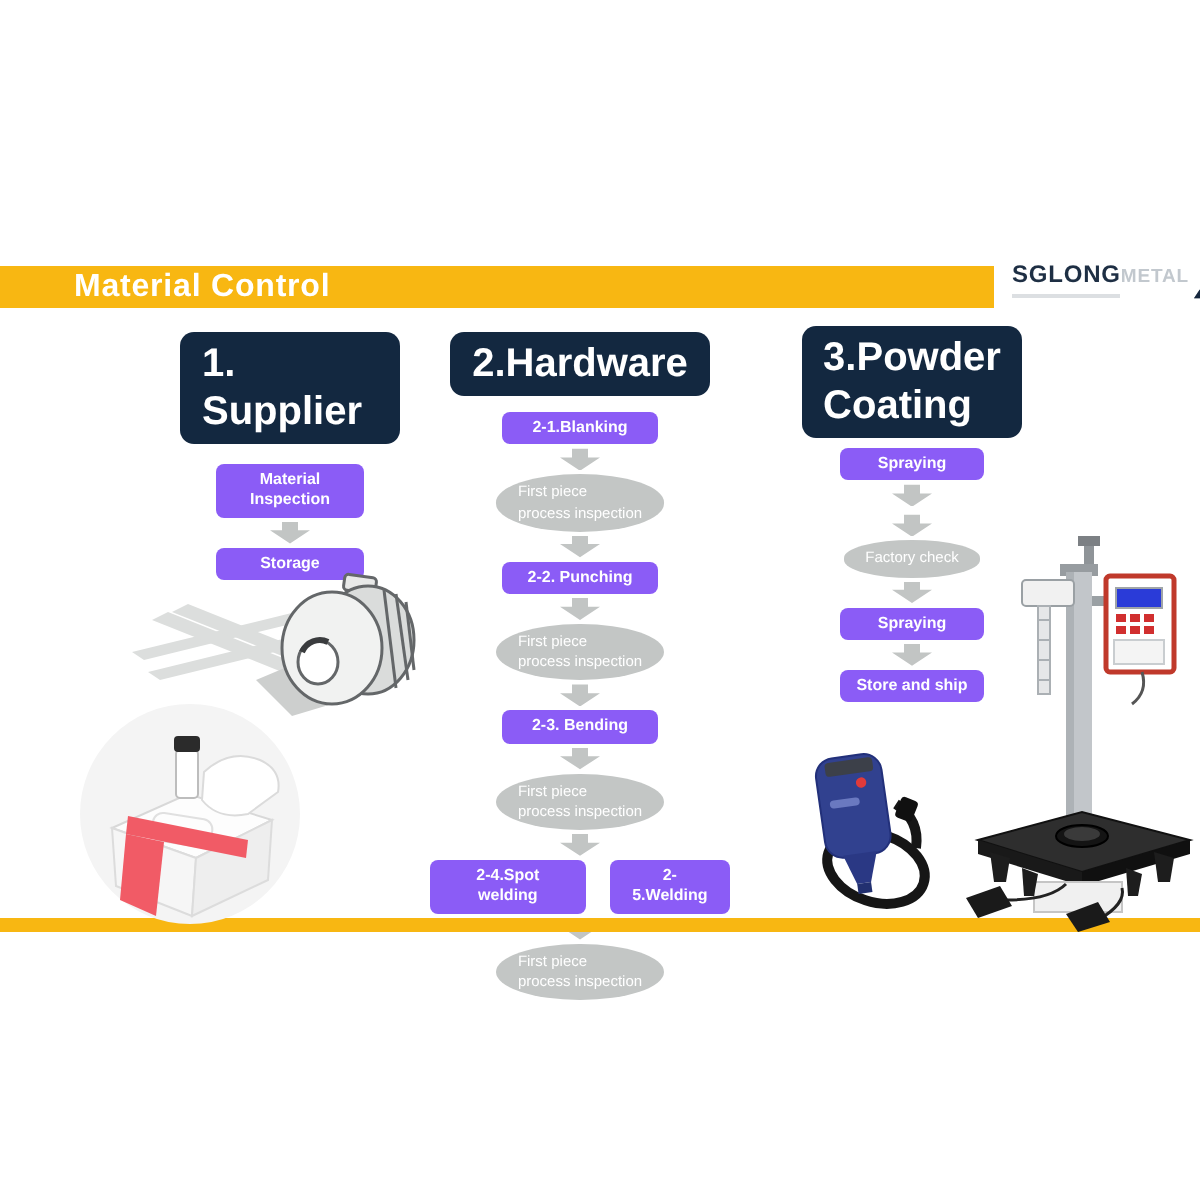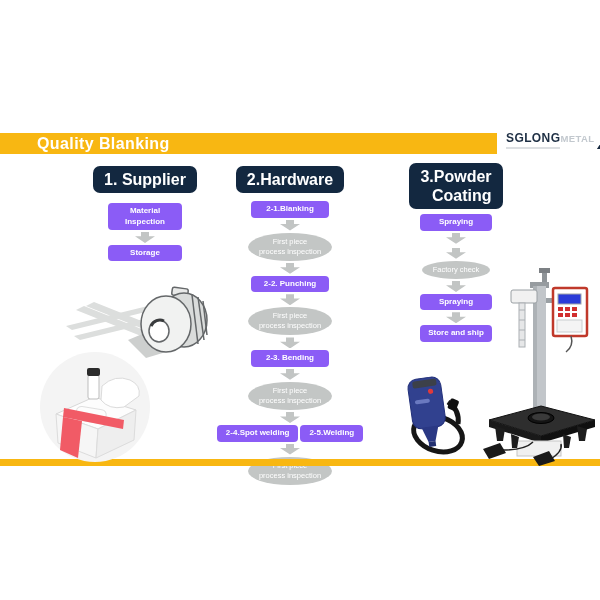--- a/index.html
+++ b/index.html
@@ -33,63 +33,63 @@
   .logo-tagline { margin-top:2px; height:2px; width:54px; background:#DCDFE2; }
   .logo-mark { width:36px; height:24px; margin-top:0; }
 
   
   .col { position:absolute; display:flex; flex-direction:column; align-items:center; }
   .col-supplier { left:90px;  top:166px; width:110px; }
   .col-hardware { left:215px; top:166px; width:150px; }
   .col-powder   { left:401px; top:163px; width:110px; }
 
   .col-head {
-    background:#132840; color:#ffffff; font-weight:bold; font-size:16px;
-    line-height:1.2; padding:4px 11px; border-radius:7px; text-align:right;
+    background:#132840; color:#ffffff; font-weight:bold; font-size:20px;
+    line-height:1.2; padding:4px 11px; border-radius:7px; text-align:left;
     white-space:pre-line; margin-bottom:8px;
   }
   .col-supplier .col-head { margin-bottom:10px; }
   .col-powder .col-head { margin-bottom:5px; }
 
   .step-box {
     background:#8b5cf6; color:#ffffff; border-radius:4px; font-size:8px;
     line-height:1.3; padding:3px 7px; text-align:center; white-space:pre-line;
     box-sizing:border-box;
     font-weight:bold;
   }
   .col-supplier .step-box { min-width:74px; }
   .col-hardware .step-box { min-width:78px; }
   .col-powder   .step-box { min-width:72px; }
-  .pair { display:flex; gap:2px;align-items:center; }
+  .pair { display:flex; gap:12px;align-items:center; }
   .pair .step-box { min-width:0; padding:3px 9px; }
 
   .step-ellipse {
     background:#C3C6C5; color:#ffffff; border-radius:50%; font-size:7.5px;
-    line-height:1.35; padding:4px 11px; text-align:center; white-space:pre-line;
+    line-height:1.35; padding:4px 11px; white-space:pre-line;
   }
 
   .arrow-down {
     width:20px; height:11px; background:#C2C5C4; margin:2px 0;
     clip-path:polygon(30% 0,70% 0,70% 40%,100% 40%,50% 100%,0 40%,30% 40%);
   }
 
   
   .illus { position:absolute; }
   .illus-tape    { left:58px;  top:282px; }
   .illus-packing { left:36px;  top:350px; }
   .illus-gauge   { left:402px; top:372px; }
   .illus-tester  { left:483px; top:268px; }
 </style>
 </head>
 <body>
 
 <div class="slide">
 
   <div class="top-bar">
-    <span class="page-title">Quality Blanking</span>
+    <span class="page-title">Material Control</span>
   </div>
 
   <div class="logo">
     <div class="logo-text">
       <span class="logo-primary">SGLONG</span><span class="logo-secondary">METAL</span>
       <div class="logo-tagline"></div>
     </div>
     <svg class="logo-mark" viewBox="0 0 40 26">
       <polygon points="13,2 40,2 27,22 0,22" fill="#6E7A86"></polygon>
       <polygon points="6,13 19,13 13,22 0,22" fill="#16283F"></polygon>

